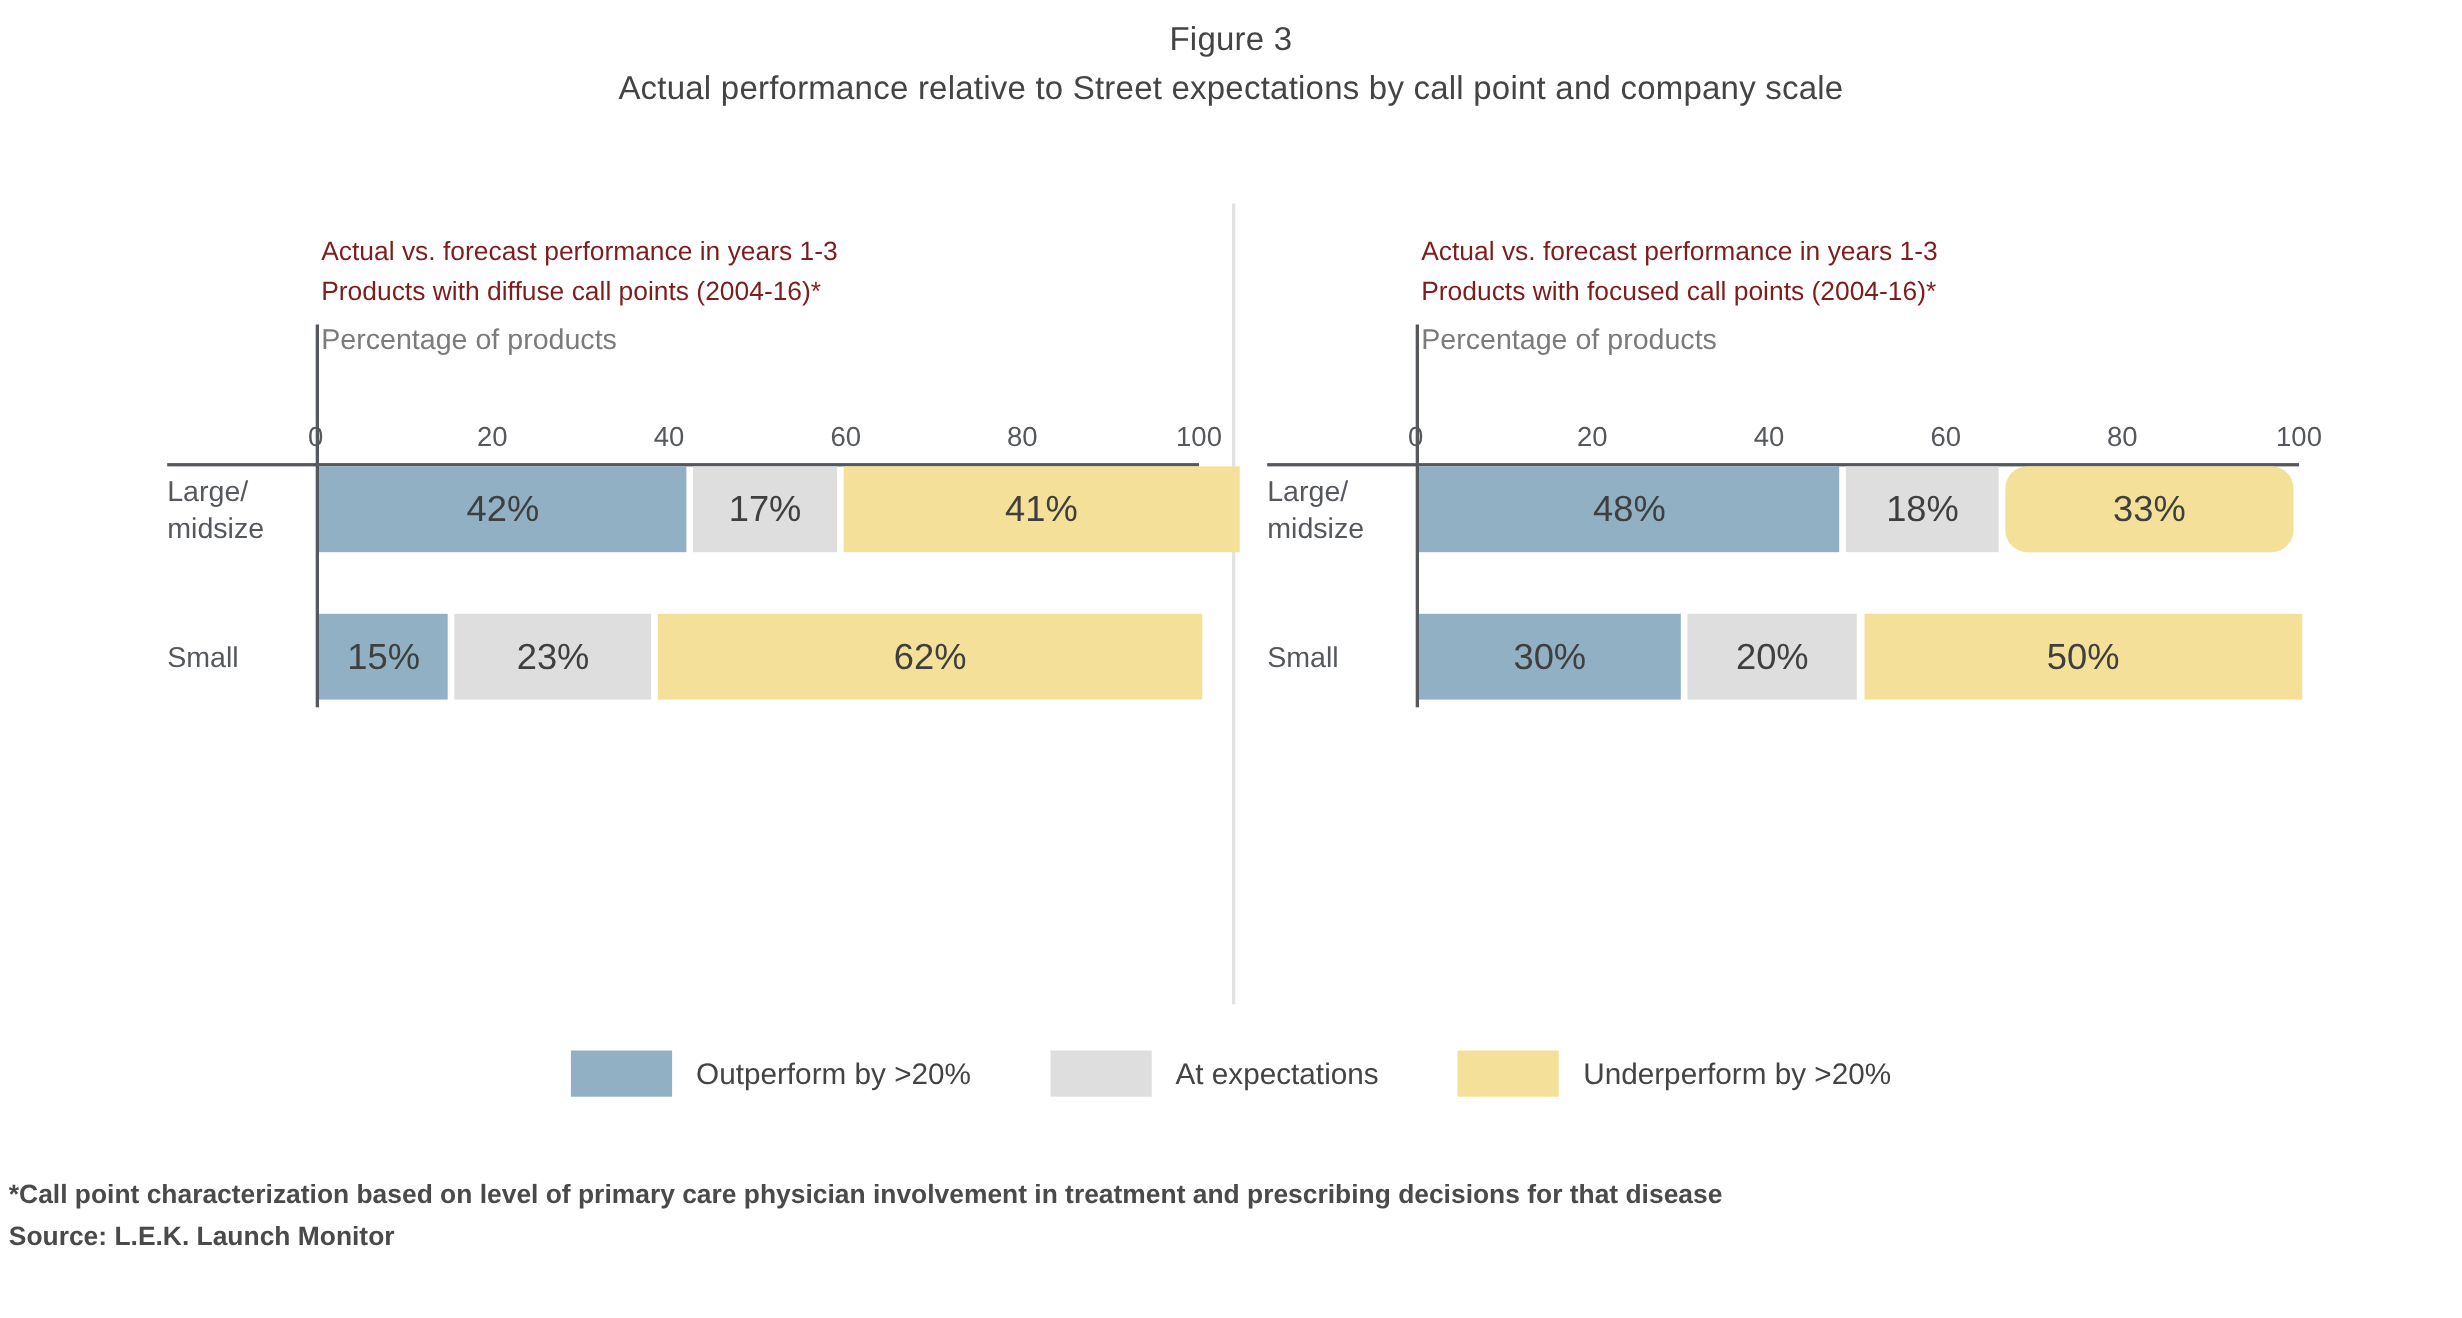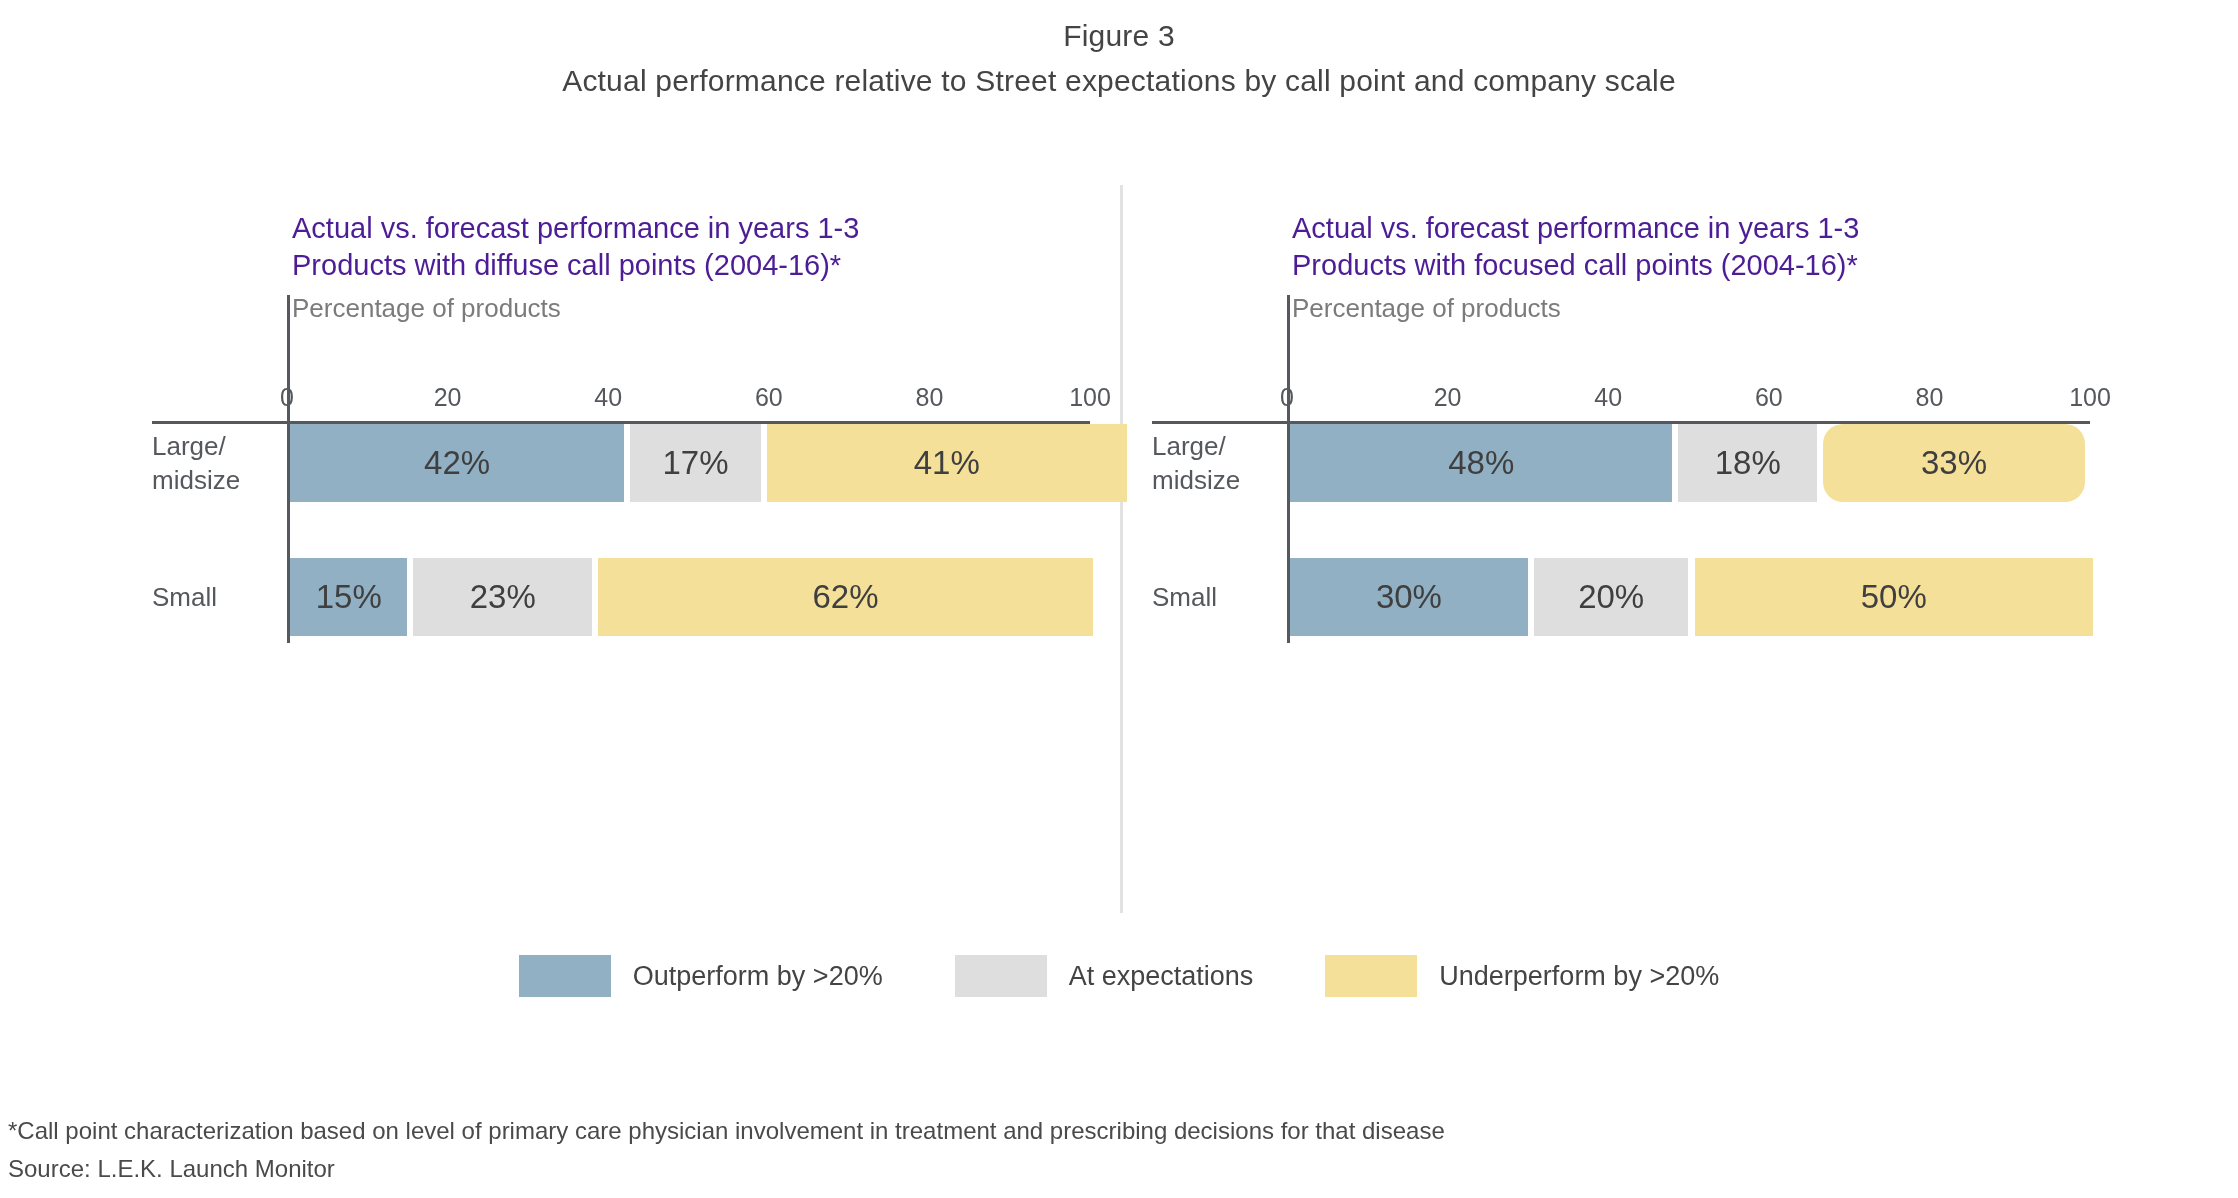--- a/index.html
+++ b/index.html
@@ -65,23 +65,23 @@
   .panel-left  { left: 152px; }
   .panel-right { left: 1152px; }
 
   .panel-head {
     position: absolute;
     left: 140px;
     top: 25px;
     width: 900px;
   }
   .panel-head .ph-line {
-    font-size: 29px;
+    font-size: 24px;
     line-height: 37px;
-    color: #4c1d95;
+    color: #7f1d1d;
     white-space: nowrap;
   }
   .panel-head .ph-unit {
     font-size: 26px;
     line-height: 40px;
     color: #7b7b7b;
     white-space: nowrap;
     padding-top: 4px;
   }
 
@@ -198,22 +198,23 @@
     font-size: 27px;
     color: #444444;
     line-height: 34px;
     white-space: nowrap;
   }
 
   
   .footnotes {
     position: absolute;
     left: 8px;
-    top: 1112px;
+    top: 1068px;
     width: 2100px;
+    font-weight: bold;
   }
   .footnote-line {
     font-size: 24px;
     line-height: 38px;
     color: #4a4a4a;
     white-space: nowrap;
   }
 </style>
 </head>
 <body>

